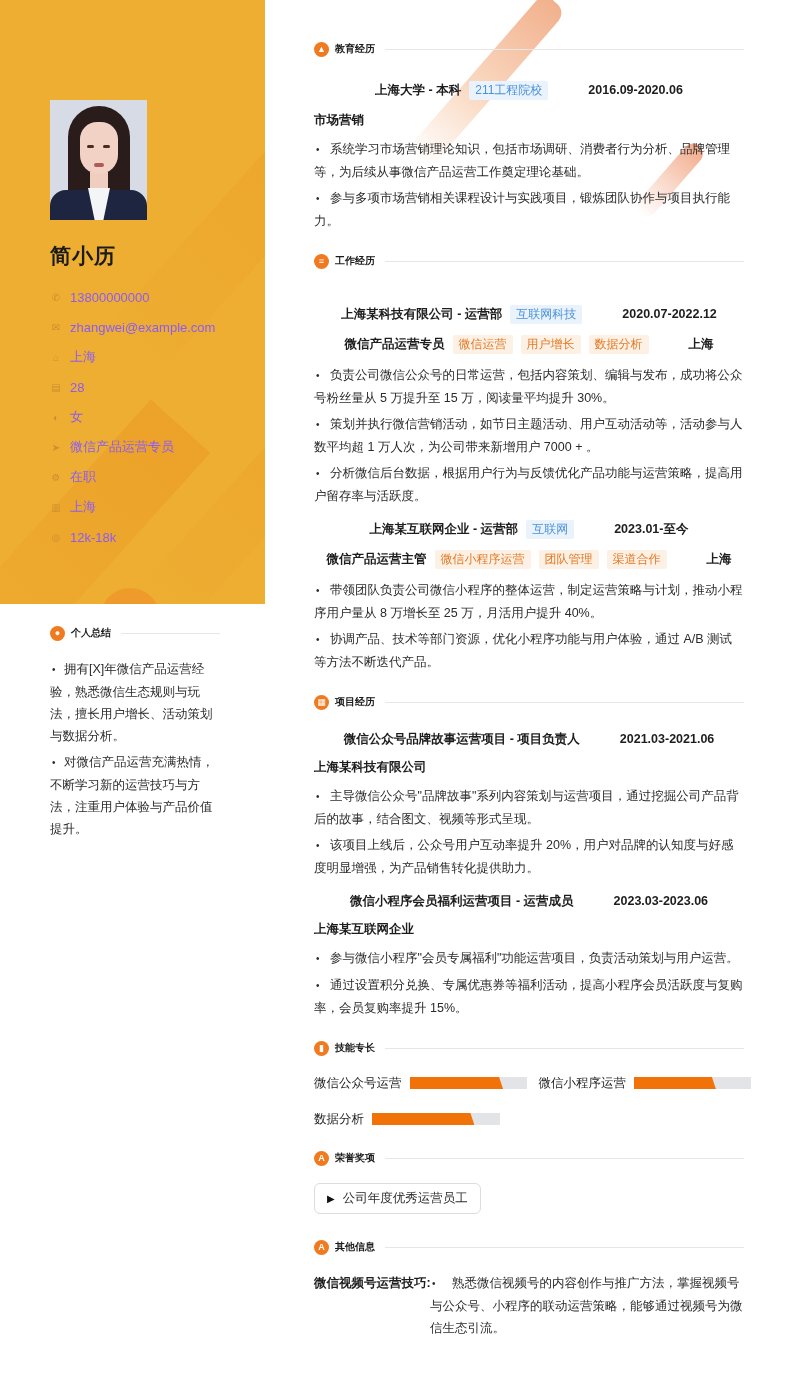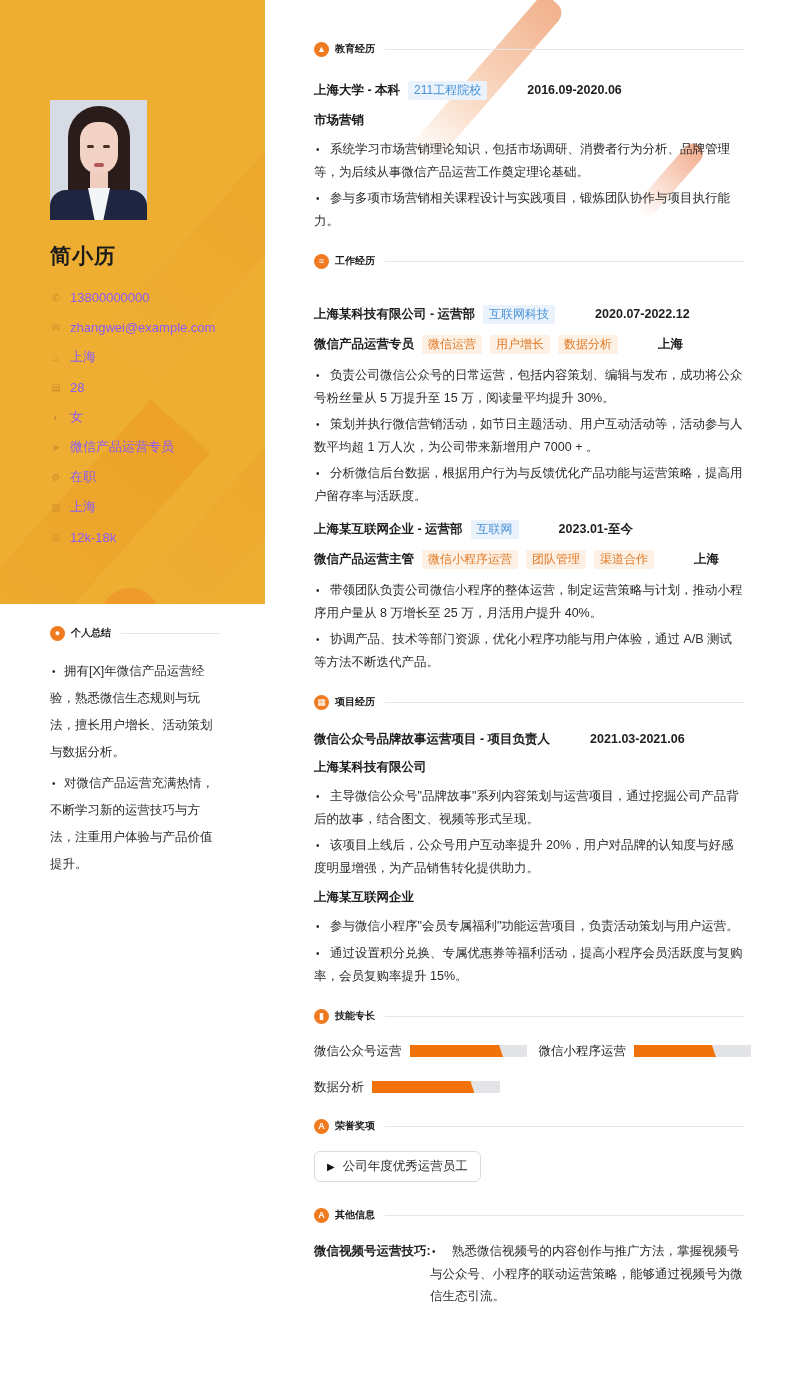--- a/index.html
+++ b/index.html
@@ -31,31 +31,31 @@
   .info-item { display: flex; align-items: center; height: 30px; }
   .info-item .ico { width: 12px; height: 12px; margin-right: 8px; display: flex; align-items: center; justify-content: center; font-size: 10px; color: #c88a2c; opacity: 0.85; }
   .info-item .txt { font-size: 13px; color: #8b5cf6; }
 
   .summary { position: absolute; left: 50px; top: 620px; width: 170px; }
   .sec-head { display: flex; align-items: center; height: 26px; }
   .sec-icon { width: 15px; height: 15px; border-radius: 50%; background: #ef7a1f; color: #fff; font-size: 9px; font-weight: bold; display: flex; align-items: center; justify-content: center; margin-right: 6px; flex-shrink: 0; }
   .sec-title { font-size: 10px; font-weight: bold; color: #1b1b1b; white-space: nowrap; }
   .sec-line { flex: 1; height: 1px; background: #e6e6e6; margin-left: 10px; }
   .summary ul { list-style: none; margin-top: 12px; }
-  .summary li { font-size: 12.5px; line-height: 27px; color: #2b2b2b; margin-bottom: 4px; }
+  .summary li { font-size: 12.5px; line-height: 22px; color: #2b2b2b; margin-bottom: 4px; }
   .bullet { display: inline-block; width: 14px; padding-left: 2px; font-size: 10px; }
 
   
   .main { position: absolute; left: 314px; top: 36px; width: 430px; }
   .deco { position: absolute; border-radius: 12px; transform: rotate(41deg); }
   .deco.d1 { left: 440px; top: 10px; width: 28px; height: 200px; background: linear-gradient(180deg, rgba(239,163,120,0.85), rgba(246,190,150,0.55) 60%, rgba(255,220,180,0)); transform-origin: top; transform: translate(90px,10px) rotate(41deg); }
   .deco.d2 { left: 660px; top: 135px; width: 20px; height: 90px; background: linear-gradient(180deg, rgba(239,150,110,0.8), rgba(255,210,170,0)); transform: rotate(41deg); }
 
   .section { position: relative; margin-bottom: 12px; }
-  .entry-row { display: flex; align-items: center; justify-content: flex-start; height: 24px; gap: 40px; }
+  .entry-row { display: flex; align-items: center; justify-content: center; height: 24px; gap: 40px; }
   .entry-left { display: flex; align-items: center; }
   .entry-title { font-size: 12.5px; font-weight: bold; color: #1d1d1d; }
   .entry-date { font-size: 12.5px; font-weight: bold; color: #1d1d1d; }
   .tag-blue { font-size: 12px; color: #4b92d9; background: #eaf3fc; padding: 1px 6px; margin-left: 8px; border-radius: 2px; }
   .tag-orange { font-size: 12px; color: #e27a26; background: #fdf0e4; padding: 1px 6px; margin-left: 8px; border-radius: 2px; }
   .sub-title { font-size: 12.5px; font-weight: bold; color: #1d1d1d; height: 28px; line-height: 28px; }
   .bullets { list-style: none; margin-top: 4px; }
   .bullets li { font-size: 12.5px; line-height: 22px; color: #2b2b2b; margin-bottom: 4px; }
   .bullets .bullet { width: 16px; }
 
@@ -242,20 +242,24 @@
         <span class="entry-date">2021.03-2021.06</span>
       </div>
       <div class="sub-title" style="margin-top:2px;">上海某科技有限公司</div>
       <ul class="bullets">
         <li><span class="bullet">•</span><span>主导微信公众号"品牌故事"系列内容策划与运营项目，通过挖掘公司产品背后的故事，结合图文、视频等形式呈现。</span></li>
         <li><span class="bullet">•</span><span>该项目上线后，公众号用户互动率提升 20%，用户对品牌的认知度与好感度明显增强，为产品销售转化提供助力。</span></li>
       </ul>
     </div>
 
     <div>
+      <div class="entry-row" style="margin-top:10px;">
+        <span class="entry-title">微信小程序会员福利运营项目 - 运营成员</span>
+        <span class="entry-date">2023.03-2023.06</span>
+      </div>
       <div class="sub-title" style="margin-top:2px;">上海某互联网企业</div>
       <ul class="bullets">
         <li><span class="bullet">•</span><span>参与微信小程序"会员专属福利"功能运营项目，负责活动策划与用户运营。</span></li>
         <li><span class="bullet">•</span><span>通过设置积分兑换、专属优惠券等福利活动，提高小程序会员活跃度与复购率，会员复购率提升 15%。</span></li>
       </ul>
     </div>
   </div>
 
   <div class="section" style="margin-top:16px;">
     <div class="sec-head">

